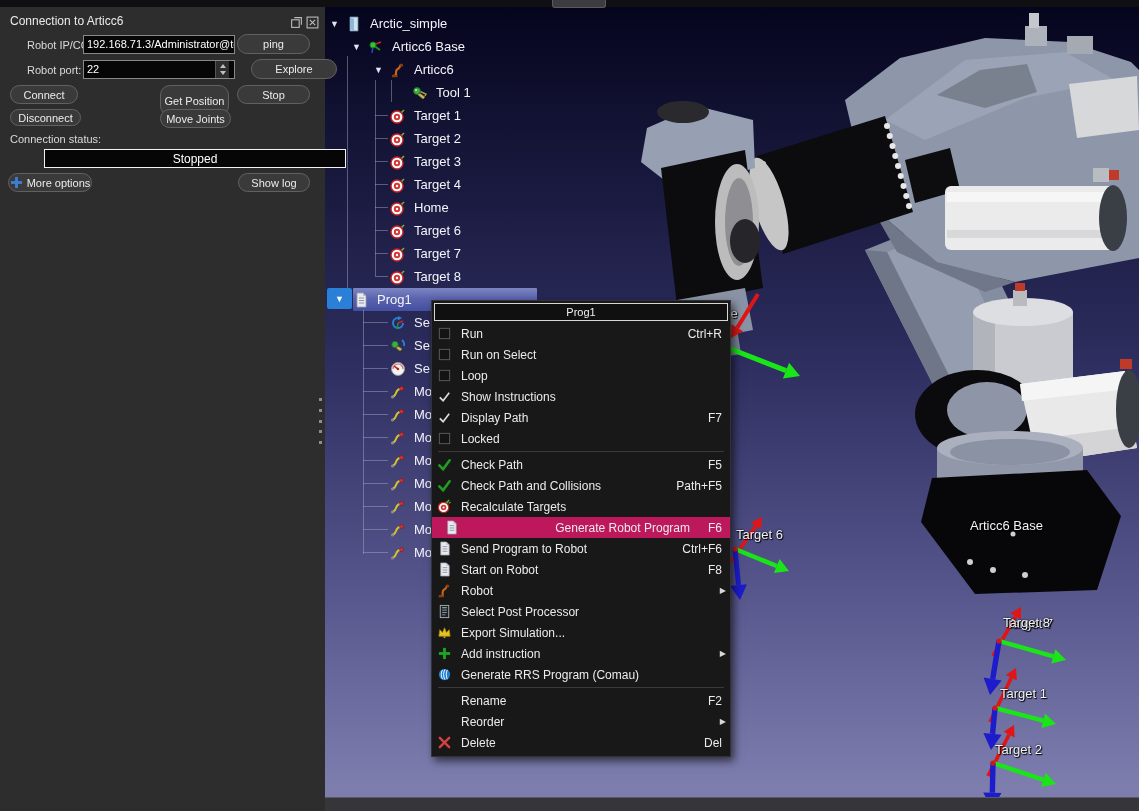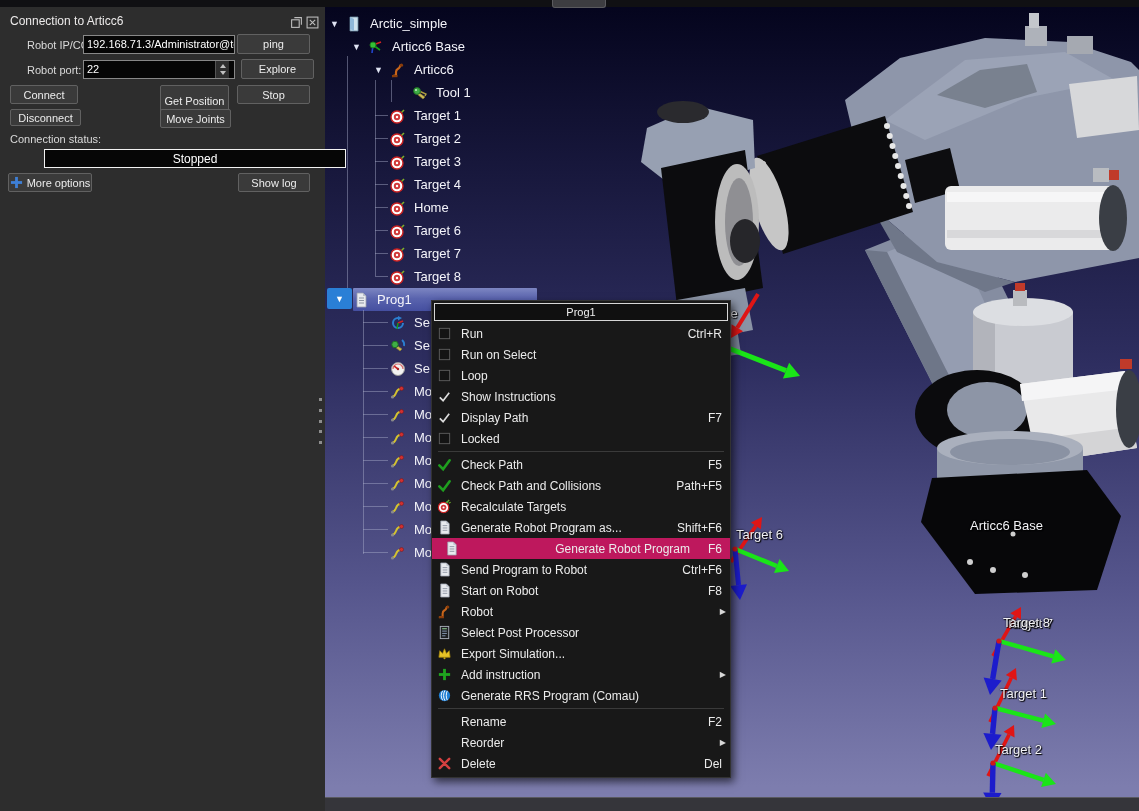--- a/index.html
+++ b/index.html
@@ -10,21 +10,21 @@
   #toptab{position:absolute;left:552px;top:0;width:52px;height:7px;background:#3d3d41;
           border:1px solid #5a5a5e;border-top:none;border-radius:0 0 3px 3px;z-index:36;}
   
   #panel{position:absolute;left:0;top:7px;width:325px;height:804px;background:#2d2d2d;z-index:40;}
   #panel .ptitle{position:absolute;left:10px;top:7px;font-size:12px;color:#eceaea;}
   .picon{position:absolute;top:8px;width:13px;height:13px;cursor:pointer;}
   #panel label{position:absolute;font-size:11px;color:#dadada;}
   .pinput{position:absolute;background:#060606;border:1px solid #888;color:#fff;
           font-size:11px;font-family:"Liberation Sans",sans-serif;padding:0 3px;height:17px;
           white-space:nowrap;overflow:hidden;line-height:17px;}
-  .pbtn{position:absolute;background:#3a3a3a;border:1px solid #616161;border-radius:2px;
+  .pbtn{position:absolute;background:#3a3a3a;border:1px solid #616161;border-radius:10px;
         color:#ececec;font-size:11px;display:flex;align-items:center;justify-content:center;
         cursor:pointer;box-sizing:border-box;}
   #status-box{position:absolute;left:8px;top:142px;width:300px;height:17px;background:#060606;
         border:1px solid #f2f2f2;color:#fff;font-size:12px;display:flex;align-items:center;justify-content:center;margin-left:36px;}
   .spin{position:absolute;width:13px;height:17px;background:#2e2e2e;border-left:1px solid #555;
         display:flex;flex-direction:column;align-items:center;justify-content:space-evenly;}
   .spin i{width:0;height:0;border-left:3px solid transparent;border-right:3px solid transparent;}
   .spin .up{border-bottom:4px solid #c0c0c0;}
   .spin .dn{border-top:4px solid #c0c0c0;}
   
@@ -521,31 +521,20 @@
       <div class="mrow">
         <span class="mic"><svg viewBox="0 0 16 16">
             <circle cx="7" cy="9" r="5.5" fill="#ffffff" stroke="#cc2222" stroke-width="1.3"></circle>
             <circle cx="7" cy="9" r="3" fill="#d23a3a"></circle>
             <circle cx="7" cy="9" r="1.1" fill="#ffffff"></circle>
             <path d="M10 4 L13 1 M12.5 4.5 L14.5 3.5" stroke="#6fae2a" stroke-width="1.4"></path>
             <circle cx="11" cy="3" r="1" fill="#3fae46"></circle>
           </svg></span>
         <span class="mlbl">Recalculate Targets</span>
       </div>
-      <div class="mrow">
-        <span class="mic"><svg viewBox="0 0 16 16">
-            <path d="M4 1 L10 1 L13 4 L13 15 L4 15 Z" fill="#e8eaee" stroke="#9aa0ad" stroke-width="0.8"></path>
-            <path d="M10 1 L10 4 L13 4 Z" fill="#b8bec9"></path>
-            <line x1="6" y1="6" x2="11" y2="6" stroke="#8f96a4"></line>
-            <line x1="6" y1="8.5" x2="11" y2="8.5" stroke="#8f96a4"></line>
-            <line x1="6" y1="11" x2="11" y2="11" stroke="#8f96a4"></line>
-          </svg></span>
-        <span class="mlbl">Generate Robot Program as...</span>
-        <span class="msc">Shift+F6</span>
-      </div>
       <div class="mrow hl">
         <span class="mic"><svg viewBox="0 0 16 16">
             <path d="M4 1 L10 1 L13 4 L13 15 L4 15 Z" fill="#e8eaee" stroke="#9aa0ad" stroke-width="0.8"></path>
             <path d="M10 1 L10 4 L13 4 Z" fill="#b8bec9"></path>
             <line x1="6" y1="6" x2="11" y2="6" stroke="#8f96a4"></line>
             <line x1="6" y1="8.5" x2="11" y2="8.5" stroke="#8f96a4"></line>
             <line x1="6" y1="11" x2="11" y2="11" stroke="#8f96a4"></line>
           </svg></span>
         <span class="mlbl">Generate Robot Program</span>
         <span class="msc">F6</span>
@@ -653,21 +642,21 @@
   <label style="left:27px;top:32px">Robot IP/COM:</label>
   <div class="pinput" style="left:83px;top:28px;width:144px">192.168.71.3/Administrator@tobi</div>
   <div class="pbtn" style="left:237px;top:27px;width:73px;height:20px">ping</div>
 
   <label style="left:27px;top:57px">Robot port:</label>
   <div class="pinput" style="left:83px;top:53px;width:144px">22</div>
   <div class="spin" style="left:215px;top:54px">
       <i class="up"></i>
       <i class="dn"></i>
     </div>
-  <div class="pbtn" style="left:241px;top:52px;width:73px;height:20px">Explore</div>
+  <div class="pbtn" style="left:251px;top:52px;width:86px;height:20px">Explore</div>
 
   <div class="pbtn" style="left:10px;top:78px;width:68px;height:19px">Connect</div>
   <div class="pbtn" style="left:160px;top:78px;width:69px;height:31px">Get Position</div>
   <div class="pbtn" style="left:237px;top:78px;width:73px;height:19px">Stop</div>
 
   <div class="pbtn" style="left:10px;top:102px;width:71px;height:17px">Disconnect</div>
   <div class="pbtn" style="left:160px;top:102px;width:71px;height:19px">Move Joints</div>
 
   <label style="left:10px;top:126px">Connection status:</label>
   <div id="status-box">Stopped</div>

